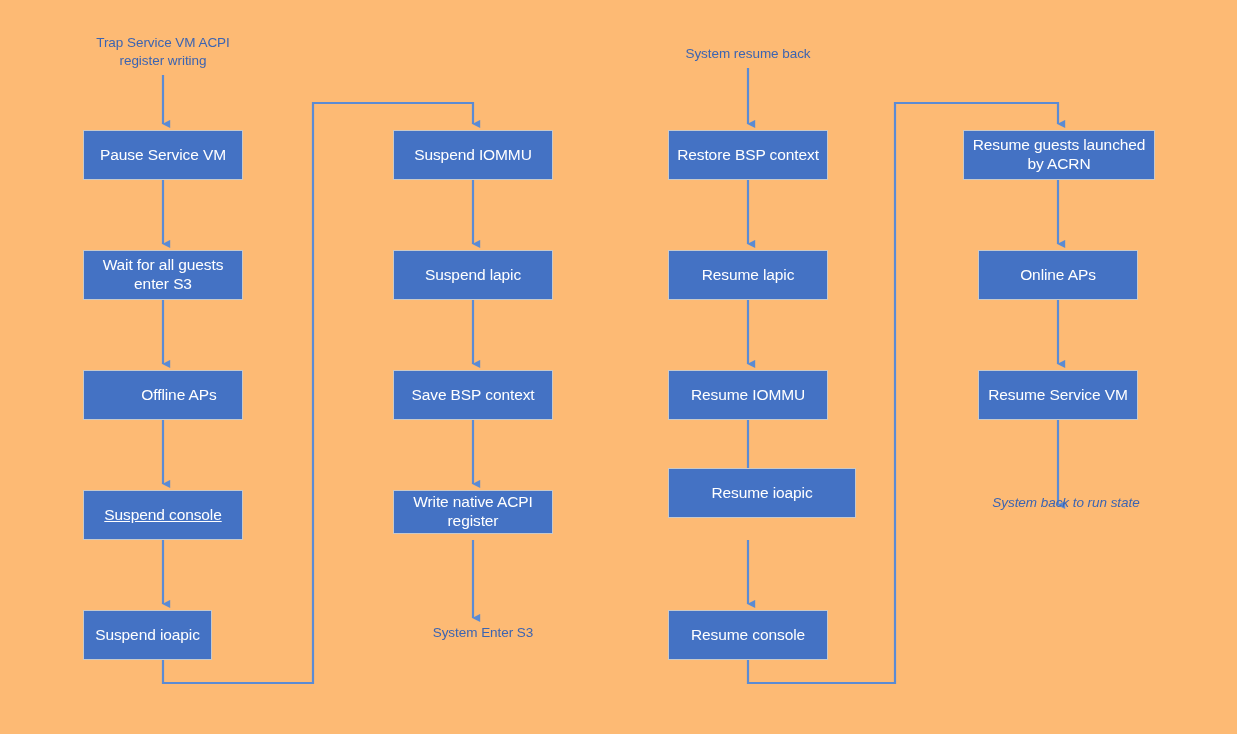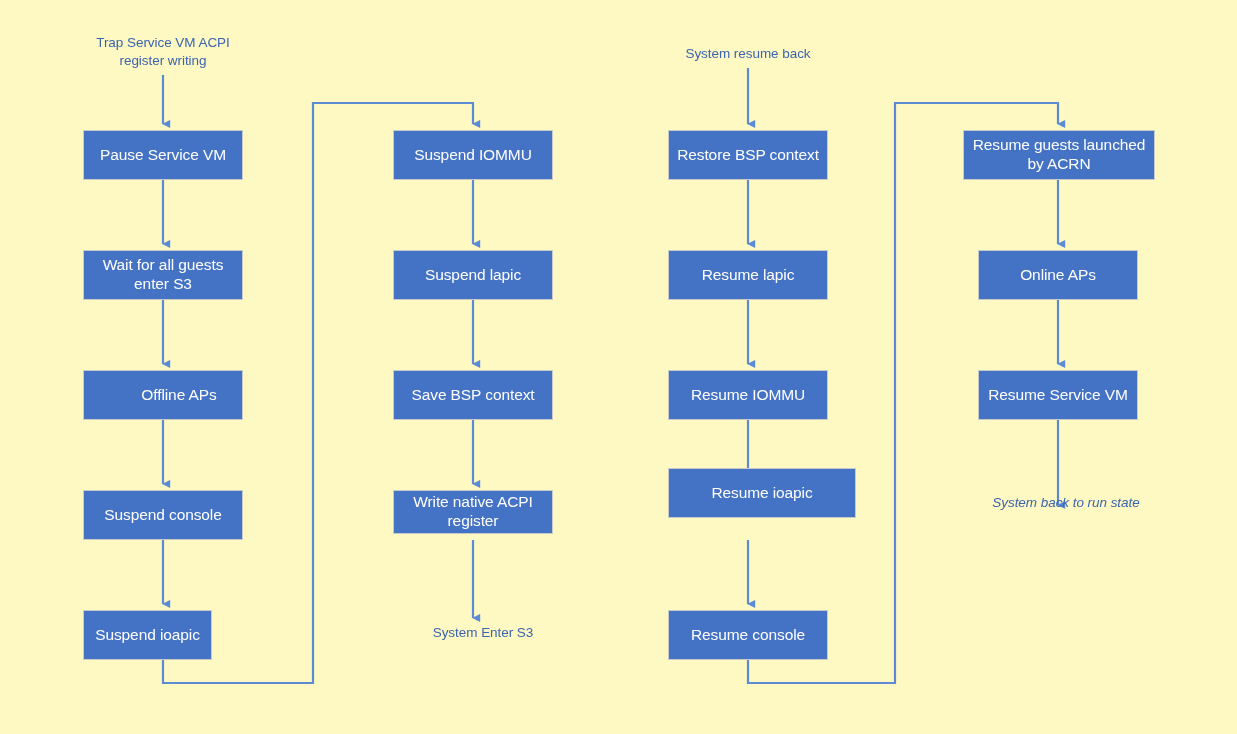--- a/index.html
+++ b/index.html
@@ -7,21 +7,21 @@
     padding: 0;
     background: #ffffff;
   }
   body {
     font-family: "Liberation Sans", sans-serif;
   }
   #canvas {
     position: relative;
     width: 1237px;
     height: 734px;
-    background: #fef9c3;
+    background: #fdba74;
     overflow: hidden;
   }
   svg.wires {
     position: absolute;
     left: 0;
     top: 0;
     width: 1237px;
     height: 734px;
     pointer-events: none;
   }
@@ -93,21 +93,21 @@
   </svg>
 
   <div class="caption" style="left:78px;  top:34px;  width:170px;">Trap Service VM ACPI register writing</div>
   <div class="caption" style="left:398px; top:624px; width:170px;">System Enter S3</div>
   <div class="caption" style="left:662px; top:45px;  width:172px;">System resume back</div>
   <div class="caption" style="left:978px; top:494px; width:176px;font-style:italic;">System back to run state</div>
 
   <div class="node" style="left:83px;  top:130px; width:160px; height:50px;">Pause Service VM</div>
   <div class="node" style="left:83px;  top:250px; width:160px; height:50px;">Wait for all guests enter S3</div>
   <div class="node" style="left:83px;  top:370px; width:160px; height:50px;padding-left:36px;">Offline APs</div>
-  <div class="node" style="left:83px;  top:490px; width:160px; height:50px;">Suspend console</div>
+  <div class="node" style="left:83px;  top:490px; width:160px; height:50px;text-decoration:underline;">Suspend console</div>
   <div class="node" style="left:83px;  top:610px; width:129px; height:50px;">Suspend ioapic</div>
 
   <div class="node" style="left:393px; top:130px; width:160px; height:50px;">Suspend IOMMU</div>
   <div class="node" style="left:393px; top:250px; width:160px; height:50px;">Suspend lapic</div>
   <div class="node" style="left:393px; top:370px; width:160px; height:50px;">Save BSP context</div>
   <div class="node" style="left:393px; top:490px; width:160px; height:44px;">Write native ACPI register</div>
 
   <div class="node" style="left:668px; top:130px; width:160px; height:50px;">Restore BSP context</div>
   <div class="node" style="left:668px; top:250px; width:160px; height:50px;">Resume lapic</div>
   <div class="node" style="left:668px; top:370px; width:160px; height:50px;">Resume IOMMU</div>

